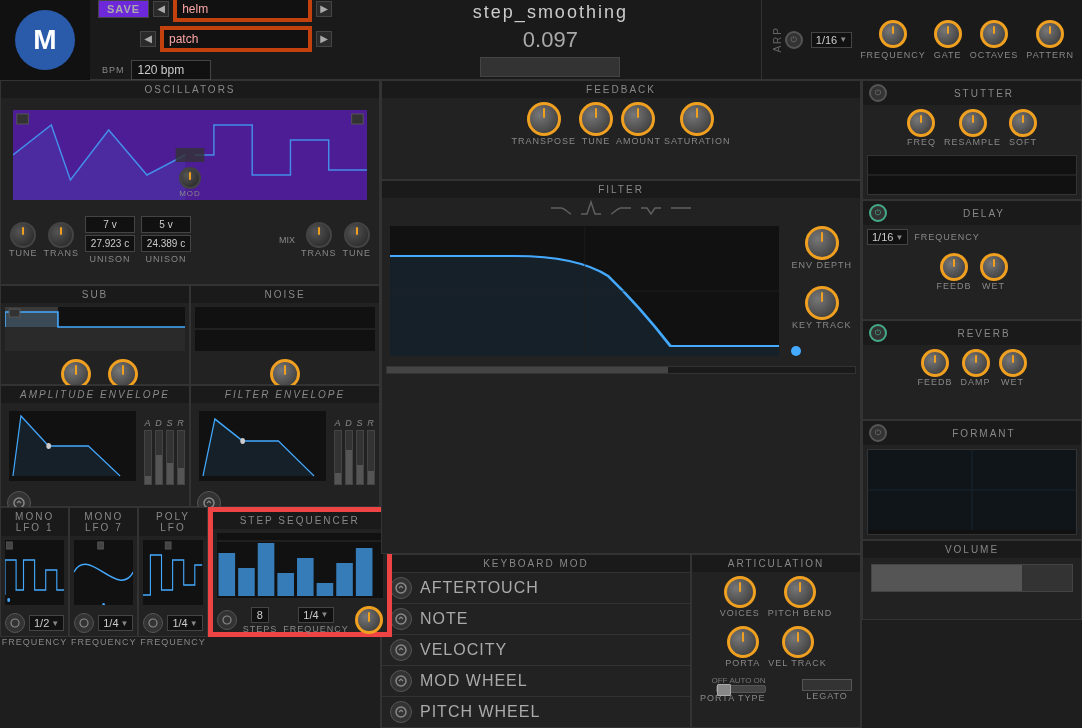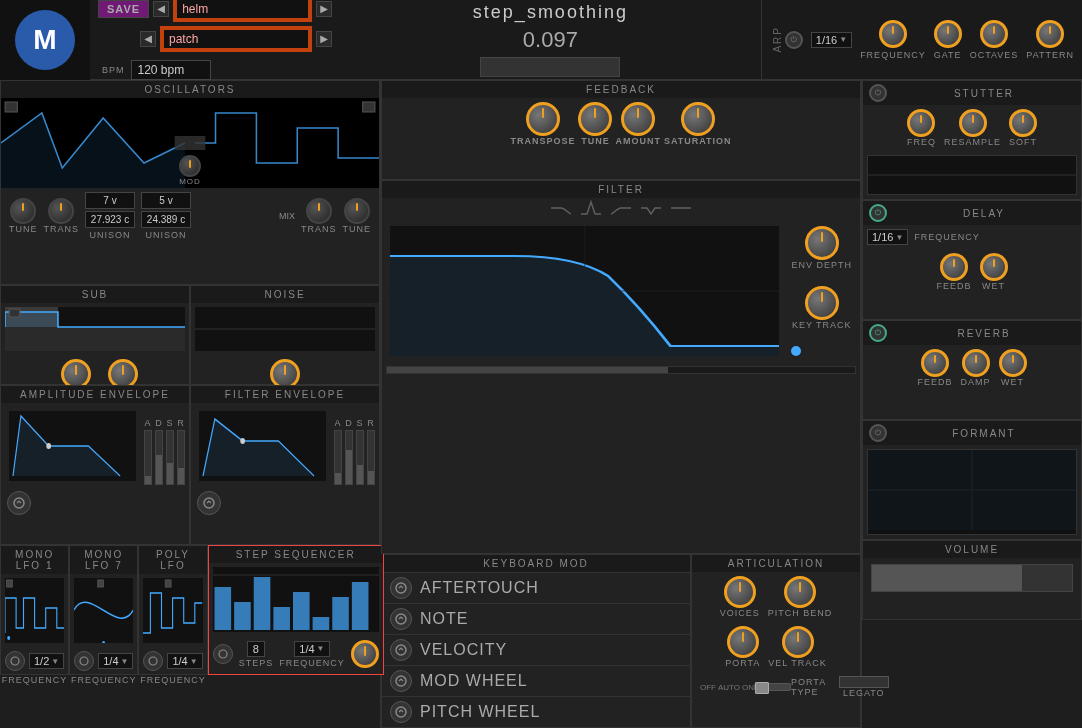--- a/index.html
+++ b/index.html
@@ -61,21 +61,21 @@
       width: 250px;
     }
 
     .patch-row {
       display: flex;
       align-items: center;
       gap: 4px;
     }
 
     .save-btn {
-      background: #701a75;
+      background: #6d28d9;
       color: #aaa;
       border: 1px solid #444;
       padding: 2px 8px;
       font-size: 11px;
       cursor: pointer;
       font-weight: bold;
       letter-spacing: 1px;
     }
 
     .nav-btn {
@@ -264,24 +264,24 @@
     }
 
     
     .oscillators-section {
       height: 205px;
       border: 1px solid #333;
     }
 
     .osc-display {
       height: 90px;
-      background: #000000;
+      background: #4c1d95;
       position: relative;
       overflow: hidden;
-      margin: 0;
+      margin: 12px;
     }
 
     .osc-wave {
       position: absolute;
       top: 0;
       left: 0;
       width: 100%;
       height: 100%;
     }
 
@@ -323,21 +323,22 @@
     .sub-display {
       height: 44px;
       background: #111;
       margin: 4px;
       position: relative;
     }
 
     
     .envelope-row {
       display: flex;
-      height: 160px;
+      height: 122px;
+      font-style: italic;
     }
 
     .env-section {
       flex: 1;
       border: 1px solid #333;
     }
 
     .env-display {
       background: #111;
       margin: 4px;
@@ -459,39 +460,39 @@
     }
 
     .freq-selector-arrow {
       font-size: 8px;
       color: #888;
     }
 
     
     .step-seq-section {
       flex: 2;
-      border: 1px solid #ef4444;
+      border: 5px solid #ef4444;
     }
 
     .step-display {
       background: #111;
       height: 65px;
       margin: 4px;
       position: relative;
     }
 
     .flex-row {
       display: flex;
       align-items: center;
     }
 
     .gap-4 { gap: 4px; }
     .gap-6 { gap: 6px; }
     .gap-8 { gap: 8px; }
-    .gap-16 { gap: 3px; font-weight: bold; }
+    .gap-16 { gap: 3px; }
 
     .p-4 { padding: 4px; }
 
     .text-xs { font-size: 9px; color: #888; letter-spacing: 1px; }
     .text-center { text-align: center; }
 
     .arp-vertical-label {
       writing-mode: vertical-rl;
       text-orientation: mixed;
       transform: rotate(180deg);
@@ -536,22 +537,22 @@
       width: 50px;
       height: 12px;
       background: #333;
       border: 1px solid #555;
       position: relative;
       cursor: pointer;
     }
 
     .porta-type-area {
       display: flex;
-      flex-direction: row;
-      align-items: center;
+      flex-direction: column;
+      align-items: flex-end;
     }
 
     .porta-options {
       display: flex;
       gap: 2px;
       font-size: 8px;
       color: #777;
     }
 
     .porta-slider-track {

